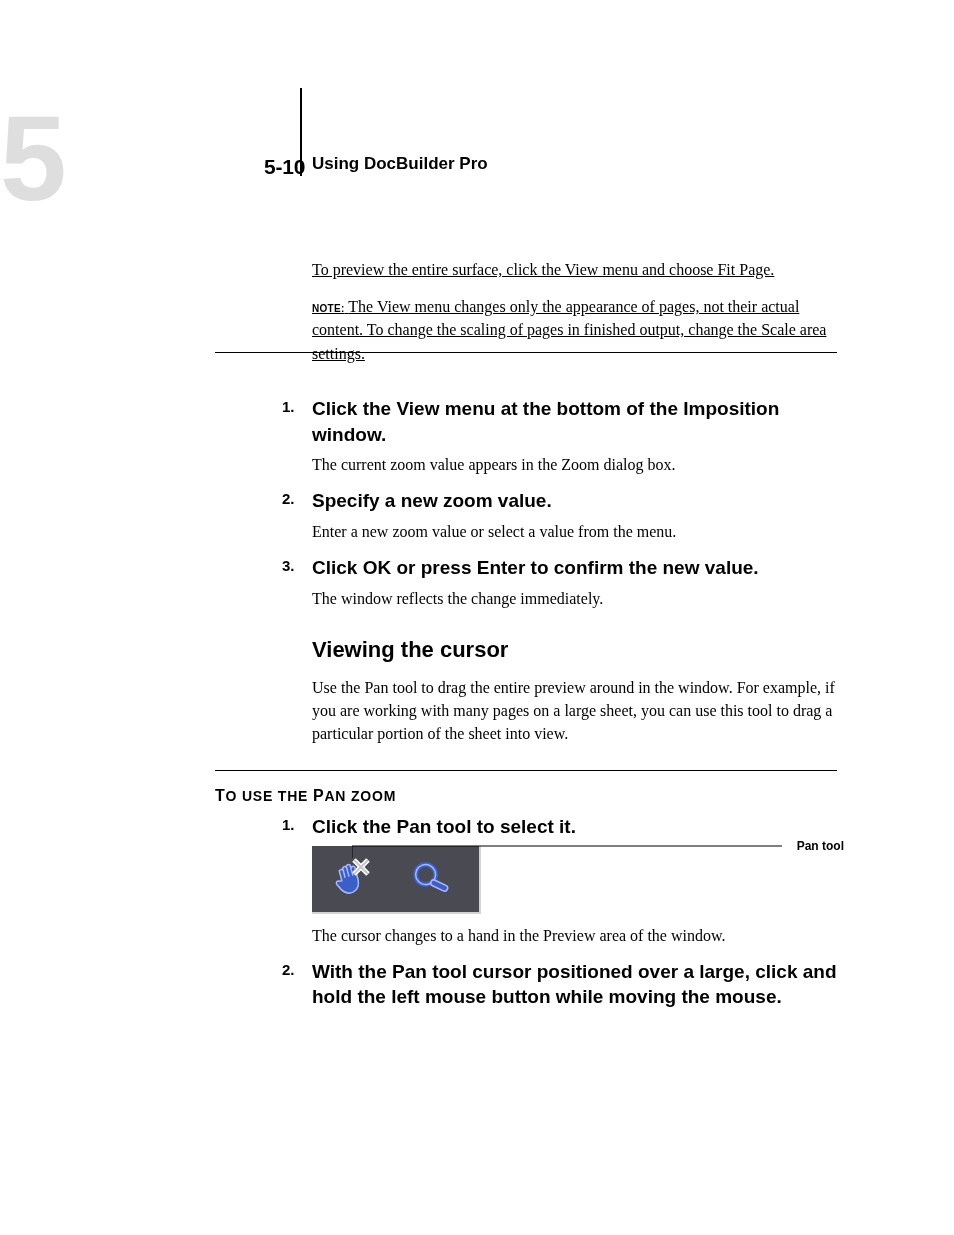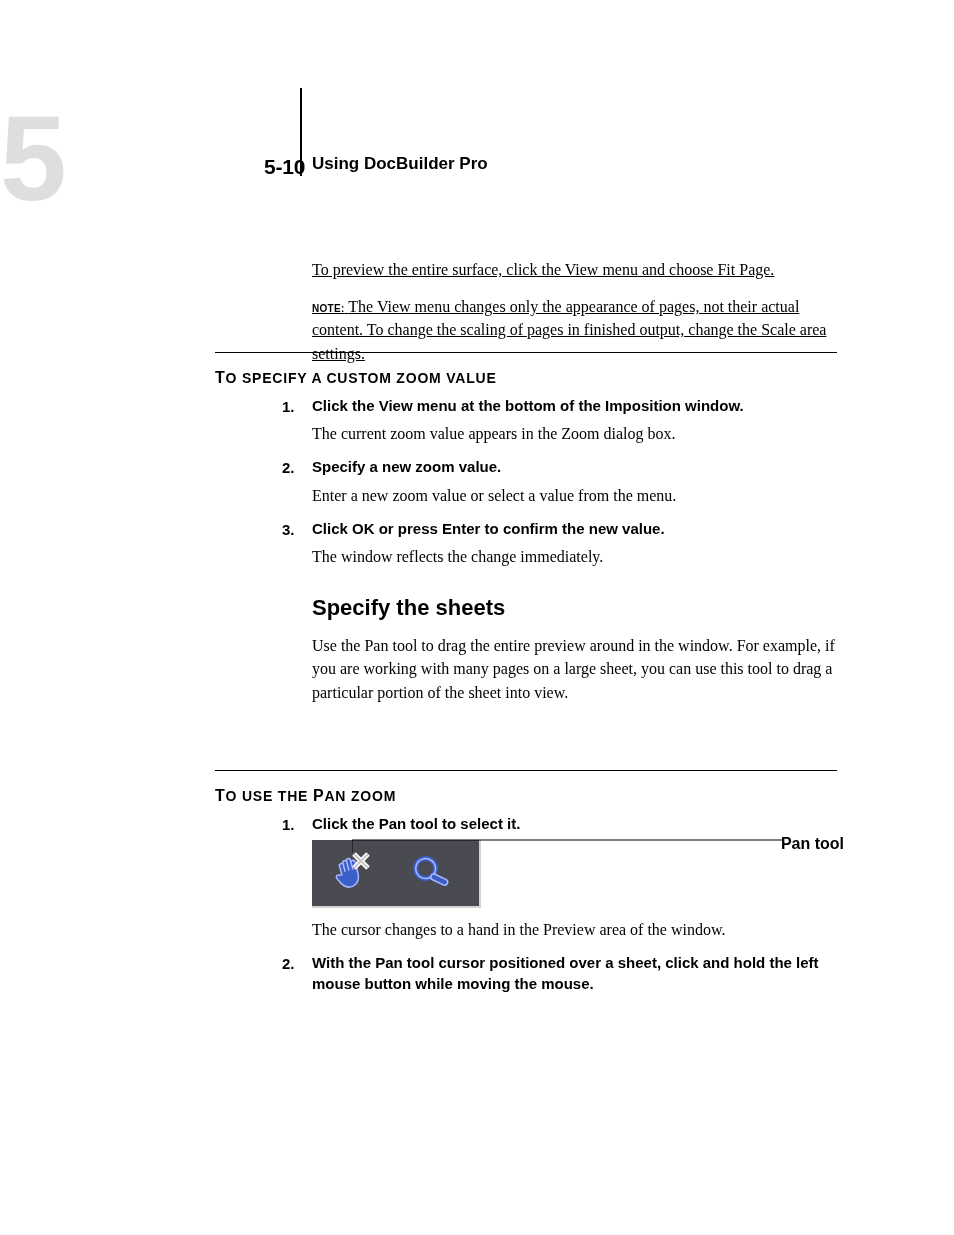--- a/index.html
+++ b/index.html
@@ -98,21 +98,21 @@
     position: absolute;
     left: -30px;
     top: 0;
     font-family: "Arial Narrow", Arial, sans-serif;
     font-weight: bold;
     font-size: 15px;
   }
   .li .step {
     font-family: "Arial Narrow", Arial, sans-serif;
     font-weight: bold;
-    font-size: 15px;
+    font-size: 19px;
     line-height: 1.35;
   }
   .li .explain {
     margin-top: 6px;
   }
   .sub-head {
     font-family: "Arial Narrow", Arial, sans-serif;
     font-weight: bold;
     font-size: 22px;
     margin: 24px 0 10px 0;
@@ -130,21 +130,21 @@
   .toolbox svg { position: absolute; }
   .leader {
     position: absolute;
     stroke: #000;
     fill: none;
   }
   .callout {
     position: absolute;
     font-family: "Arial Narrow", Arial, sans-serif;
     font-weight: bold;
-    font-size: 16px;
+    font-size: 12px;
     text-align: right;
     width: 80px;
   }
 </style>
 </head>
 <body>
 
 <div class="page">
 
   <div class="chap-num">5</div>
@@ -154,44 +154,41 @@
 
   <div class="body" style="top:258px;text-decoration:underline;">
     <p>To preview the entire surface, click the View menu and choose Fit Page.</p>
     <p>
       <span class="note-label">NOTE:</span>
       <span>The View menu changes only the appearance of pages, not their actual content. To change the scaling of pages in finished output, change the Scale area settings.</span>
     </p>
   </div>
 
   <div class="hr" style="top:352px;"></div>
-  <div class="proc-head" style="top:366px;">
-    <span style="font-size:16px;">T</span><span class="sc">O SPECIFY A CUSTOM ZOOM VALUE</span>
-  </div>
 
   <div class="body" style="top:396px;">
     <div class="ol">
       <div class="li">
         <span class="num">1.</span>
         <div class="step">Click the View menu at the bottom of the Imposition window.</div>
         <div class="explain">The current zoom value appears in the Zoom dialog box.</div>
       </div>
       <div class="li">
         <span class="num">2.</span>
         <div class="step">Specify a new zoom value.</div>
         <div class="explain">Enter a new zoom value or select a value from the menu.</div>
       </div>
       <div class="li">
         <span class="num">3.</span>
         <div class="step">Click OK or press Enter to confirm the new value.</div>
         <div class="explain">The window reflects the change immediately.</div>
       </div>
     </div>
 
-    <div class="sub-head">Specify the sheets</div>
+    <div class="sub-head">Viewing the cursor</div>
     <p>Use the Pan tool to drag the entire preview around in the window. For example, if you are working with many pages on a large sheet, you can use this tool to drag a particular portion of the sheet into view.</p>
   </div>
 
   <div class="hr" style="top:770px;"></div>
   <div class="proc-head" style="top:784px;">
     <span style="font-size:16px;">T</span><span class="sc">O USE THE </span><span style="font-size:16px;">P</span><span class="sc">AN ZOOM</span>
   </div>
 
   <div class="body" style="top:814px;">
     <div class="ol">
@@ -227,18 +224,18 @@
             <polyline points="0,16 0,4 430,4" stroke="#000" stroke-width="1" fill="none"></polyline>
           </svg>
           <div class="callout" style="left:452px; top:-8px;">Pan tool</div>
         </div>
 
         <div class="explain">The cursor changes to a hand in the Preview area of the window.</div>
       </div>
 
       <div class="li">
         <span class="num">2.</span>
-        <div class="step">With the Pan tool cursor positioned over a sheet, click and hold the left mouse button while moving the mouse.</div>
+        <div class="step">With the Pan tool cursor positioned over a large, click and hold the left mouse button while moving the mouse.</div>
       </div>
     </div>
   </div>
 
 </div>
 
 </body></html>

